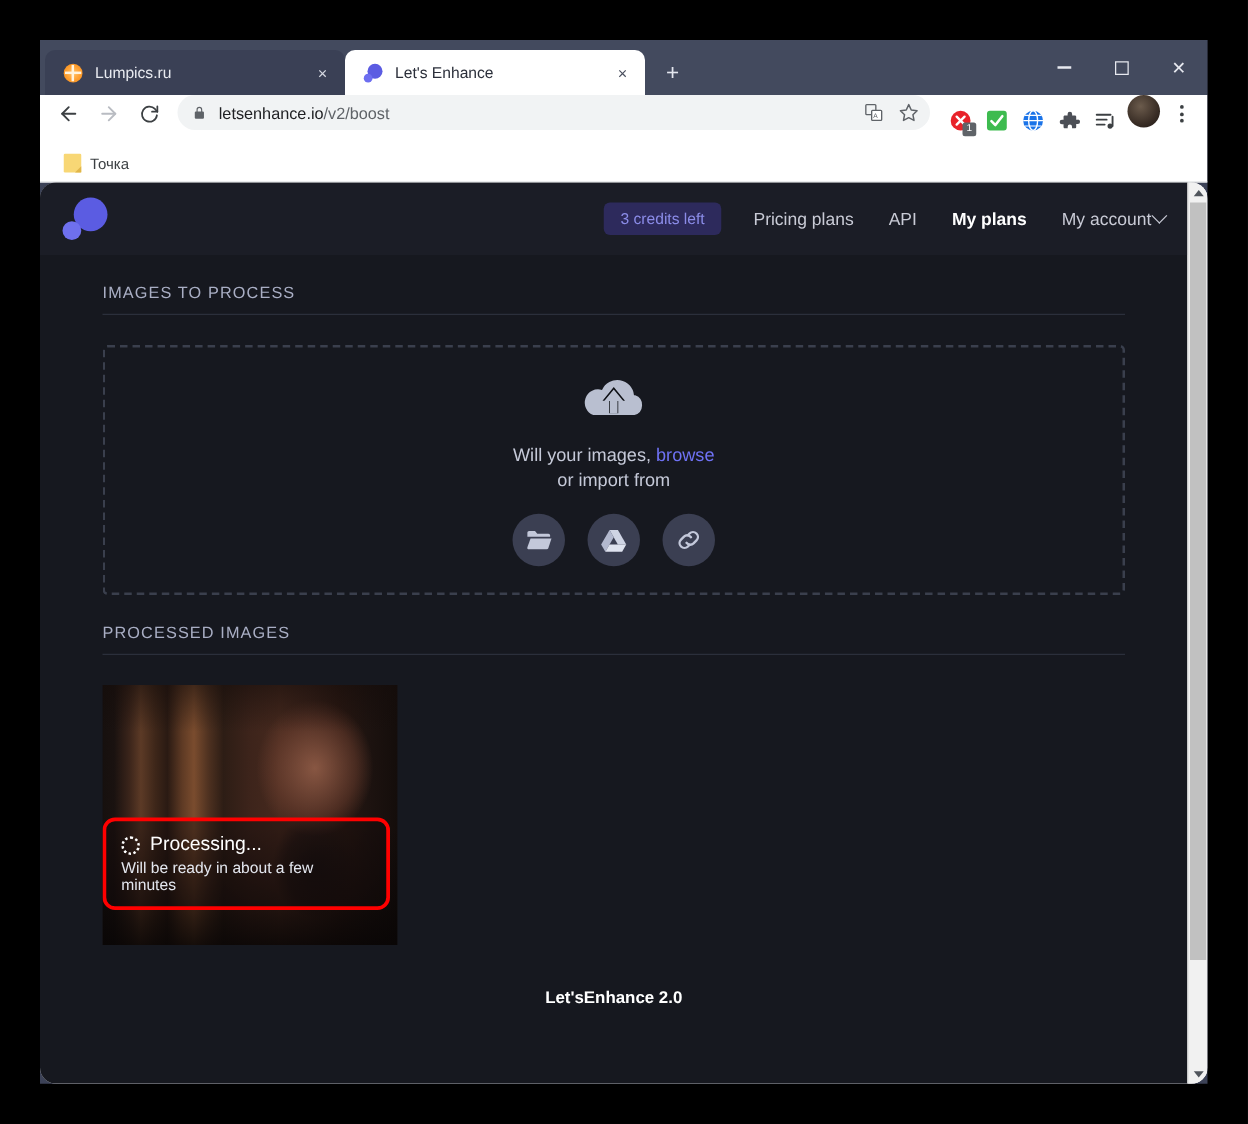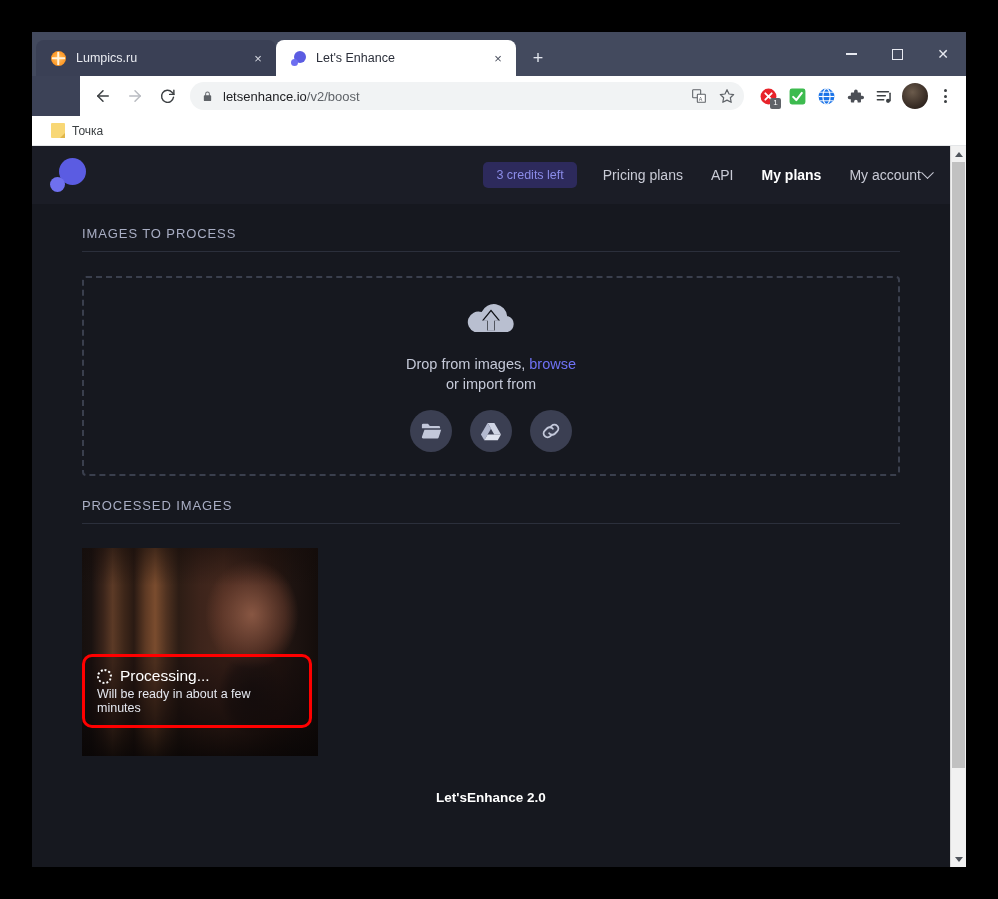--- a/index.html
+++ b/index.html
@@ -110,24 +110,23 @@
     display: flex; align-items: center; justify-content: center;
     color: #e7e9f0; font-size: 14px; cursor: pointer;
   }
   .win-ctrl .dash { width: 11px; height: 1.5px; background: #e7e9f0; display:block; }
   .win-ctrl .sq { width: 11px; height: 11px; border: 1.5px solid #e7e9f0; display:block; }
 
   
   #toolbar {
     height: 40px;
     background: #ffffff;
-    display: flex; align-items: center;
+    display: flex; 
     padding: 0 8px;
     gap: 2px;
-    margin-left: 48px;
   }
   .nav-btn {
     width: 30px; height: 30px;
     display: flex; align-items: center; justify-content: center;
     color: #3c4043;
     cursor: pointer;
     border-radius: 50%;
     flex: 0 0 30px;
   }
   .nav-btn.disabled { color: #b9bcc2; }
@@ -206,20 +205,21 @@
   }
   .bm-label { font-size: 12px; color: #3c4043; }
 
   
   #page-viewport {
     flex: 1 1 auto;
     background: #e5e5e5;
     position: relative;
     display: flex;
     overflow: hidden;
+    border-radius: 13px;
   }
   #page-content {
     flex: 1 1 auto;
     background: #16181f;
     position: relative;
     overflow: hidden;
   }
 
   
   #app-nav {
@@ -579,21 +579,21 @@
         <div class="section-rule"></div>
 
         <div id="drop-zone">
           <div id="cloud-upload-icon">
             <svg width="54" height="40" viewBox="0 0 54 40">
               <path d="M43.2 16.2A13.4 13.4 0 0 0 17.6 12 10.6 10.6 0 0 0 10.6 32h33a8.3 8.3 0 0 0 .6-15.8z" fill="#b9bfd0"></path>
               <path d="M27 9.5l9 11h-5.4v10h-7.2v-10H18z" fill="#0e1015"></path>
               <path d="M27 11.5l7.6 9.2h-4.6v10h-6v-10h-4.6z" fill="#b9bfd0"></path>
             </svg>
           </div>
-          <div id="drop-text-1"><span>Drop from images, </span><span class="browse-link">browse</span></div>
+          <div id="drop-text-1"><span>Will your images, </span><span class="browse-link">browse</span></div>
           <div id="drop-text-2">or import from</div>
 
           <div id="import-buttons">
             <div class="import-btn">
               <svg width="22" height="20" viewBox="0 0 24 22" fill="#c3c8da">
                   <path d="M2 4.5A1.5 1.5 0 0 1 3.5 3h5.2l2 2.4h9.8A1.5 1.5 0 0 1 22 6.9v1.2H6.6L2 8.1z"></path>
                   <path d="M4.8 9.6h18.4l-2.8 8.6a1.5 1.5 0 0 1-1.4 1H3.4a1.5 1.5 0 0 1-1.4-1.9z"></path>
                 </svg>
             </div>
             <div class="import-btn">

